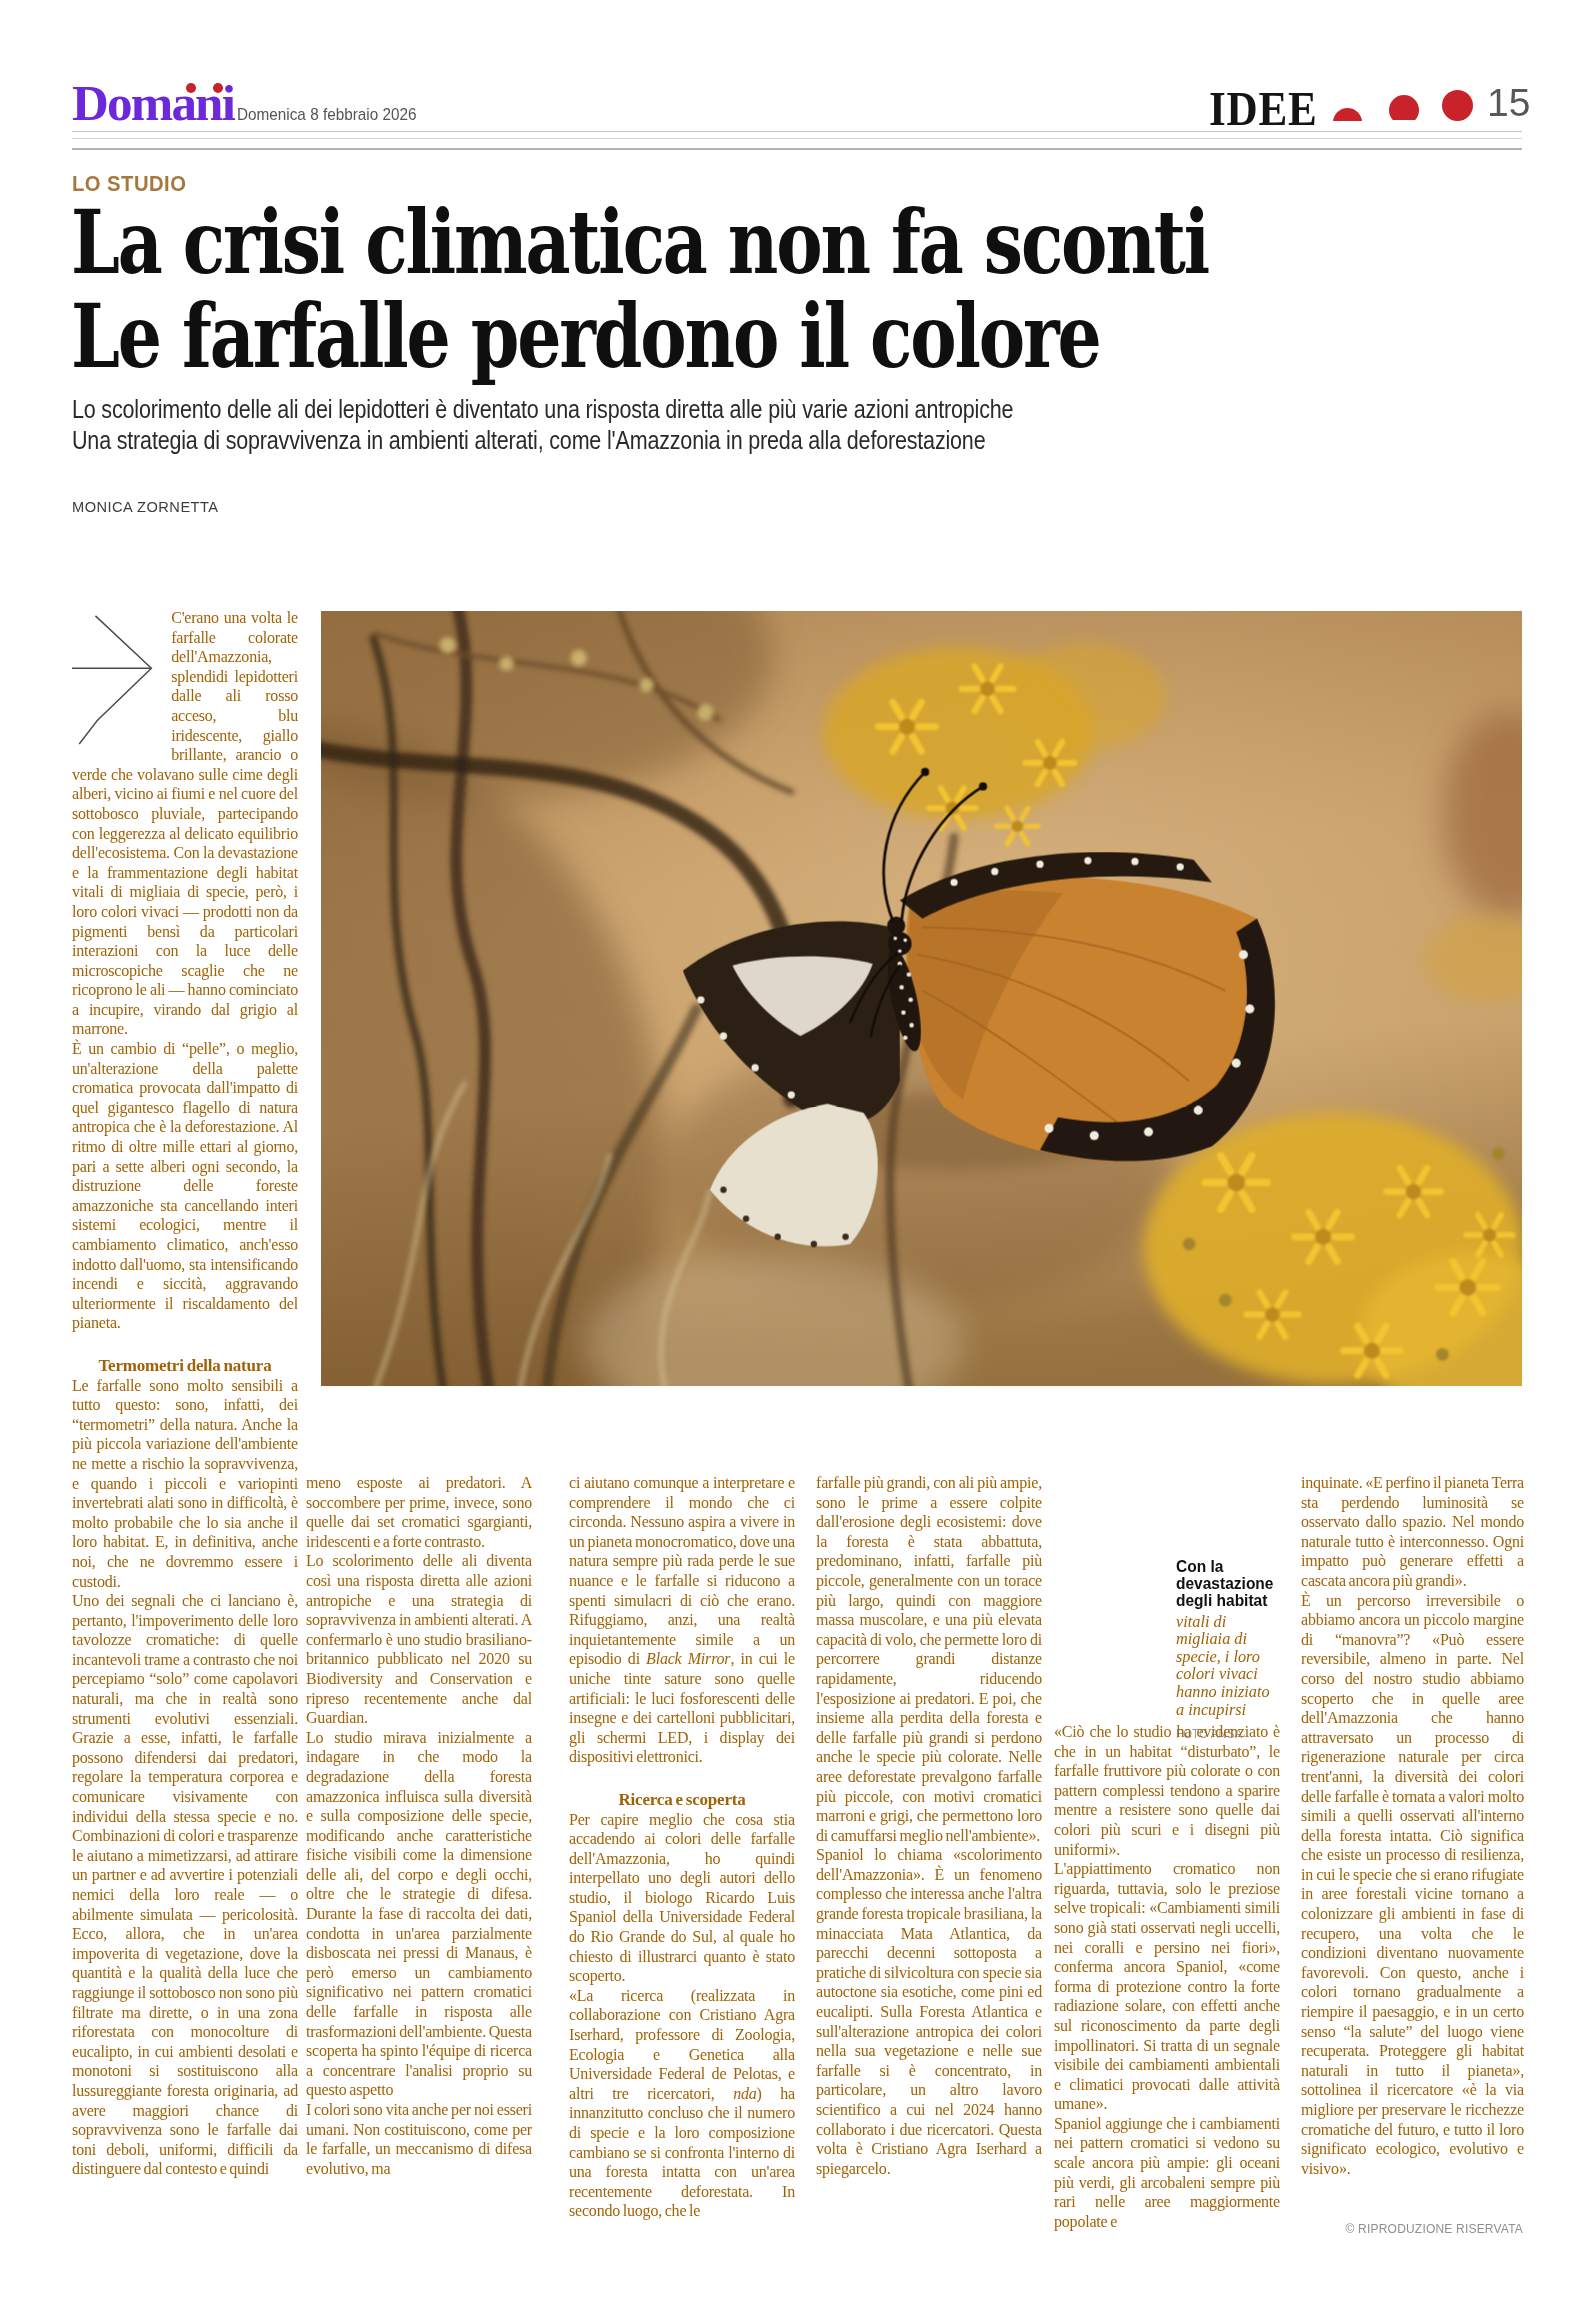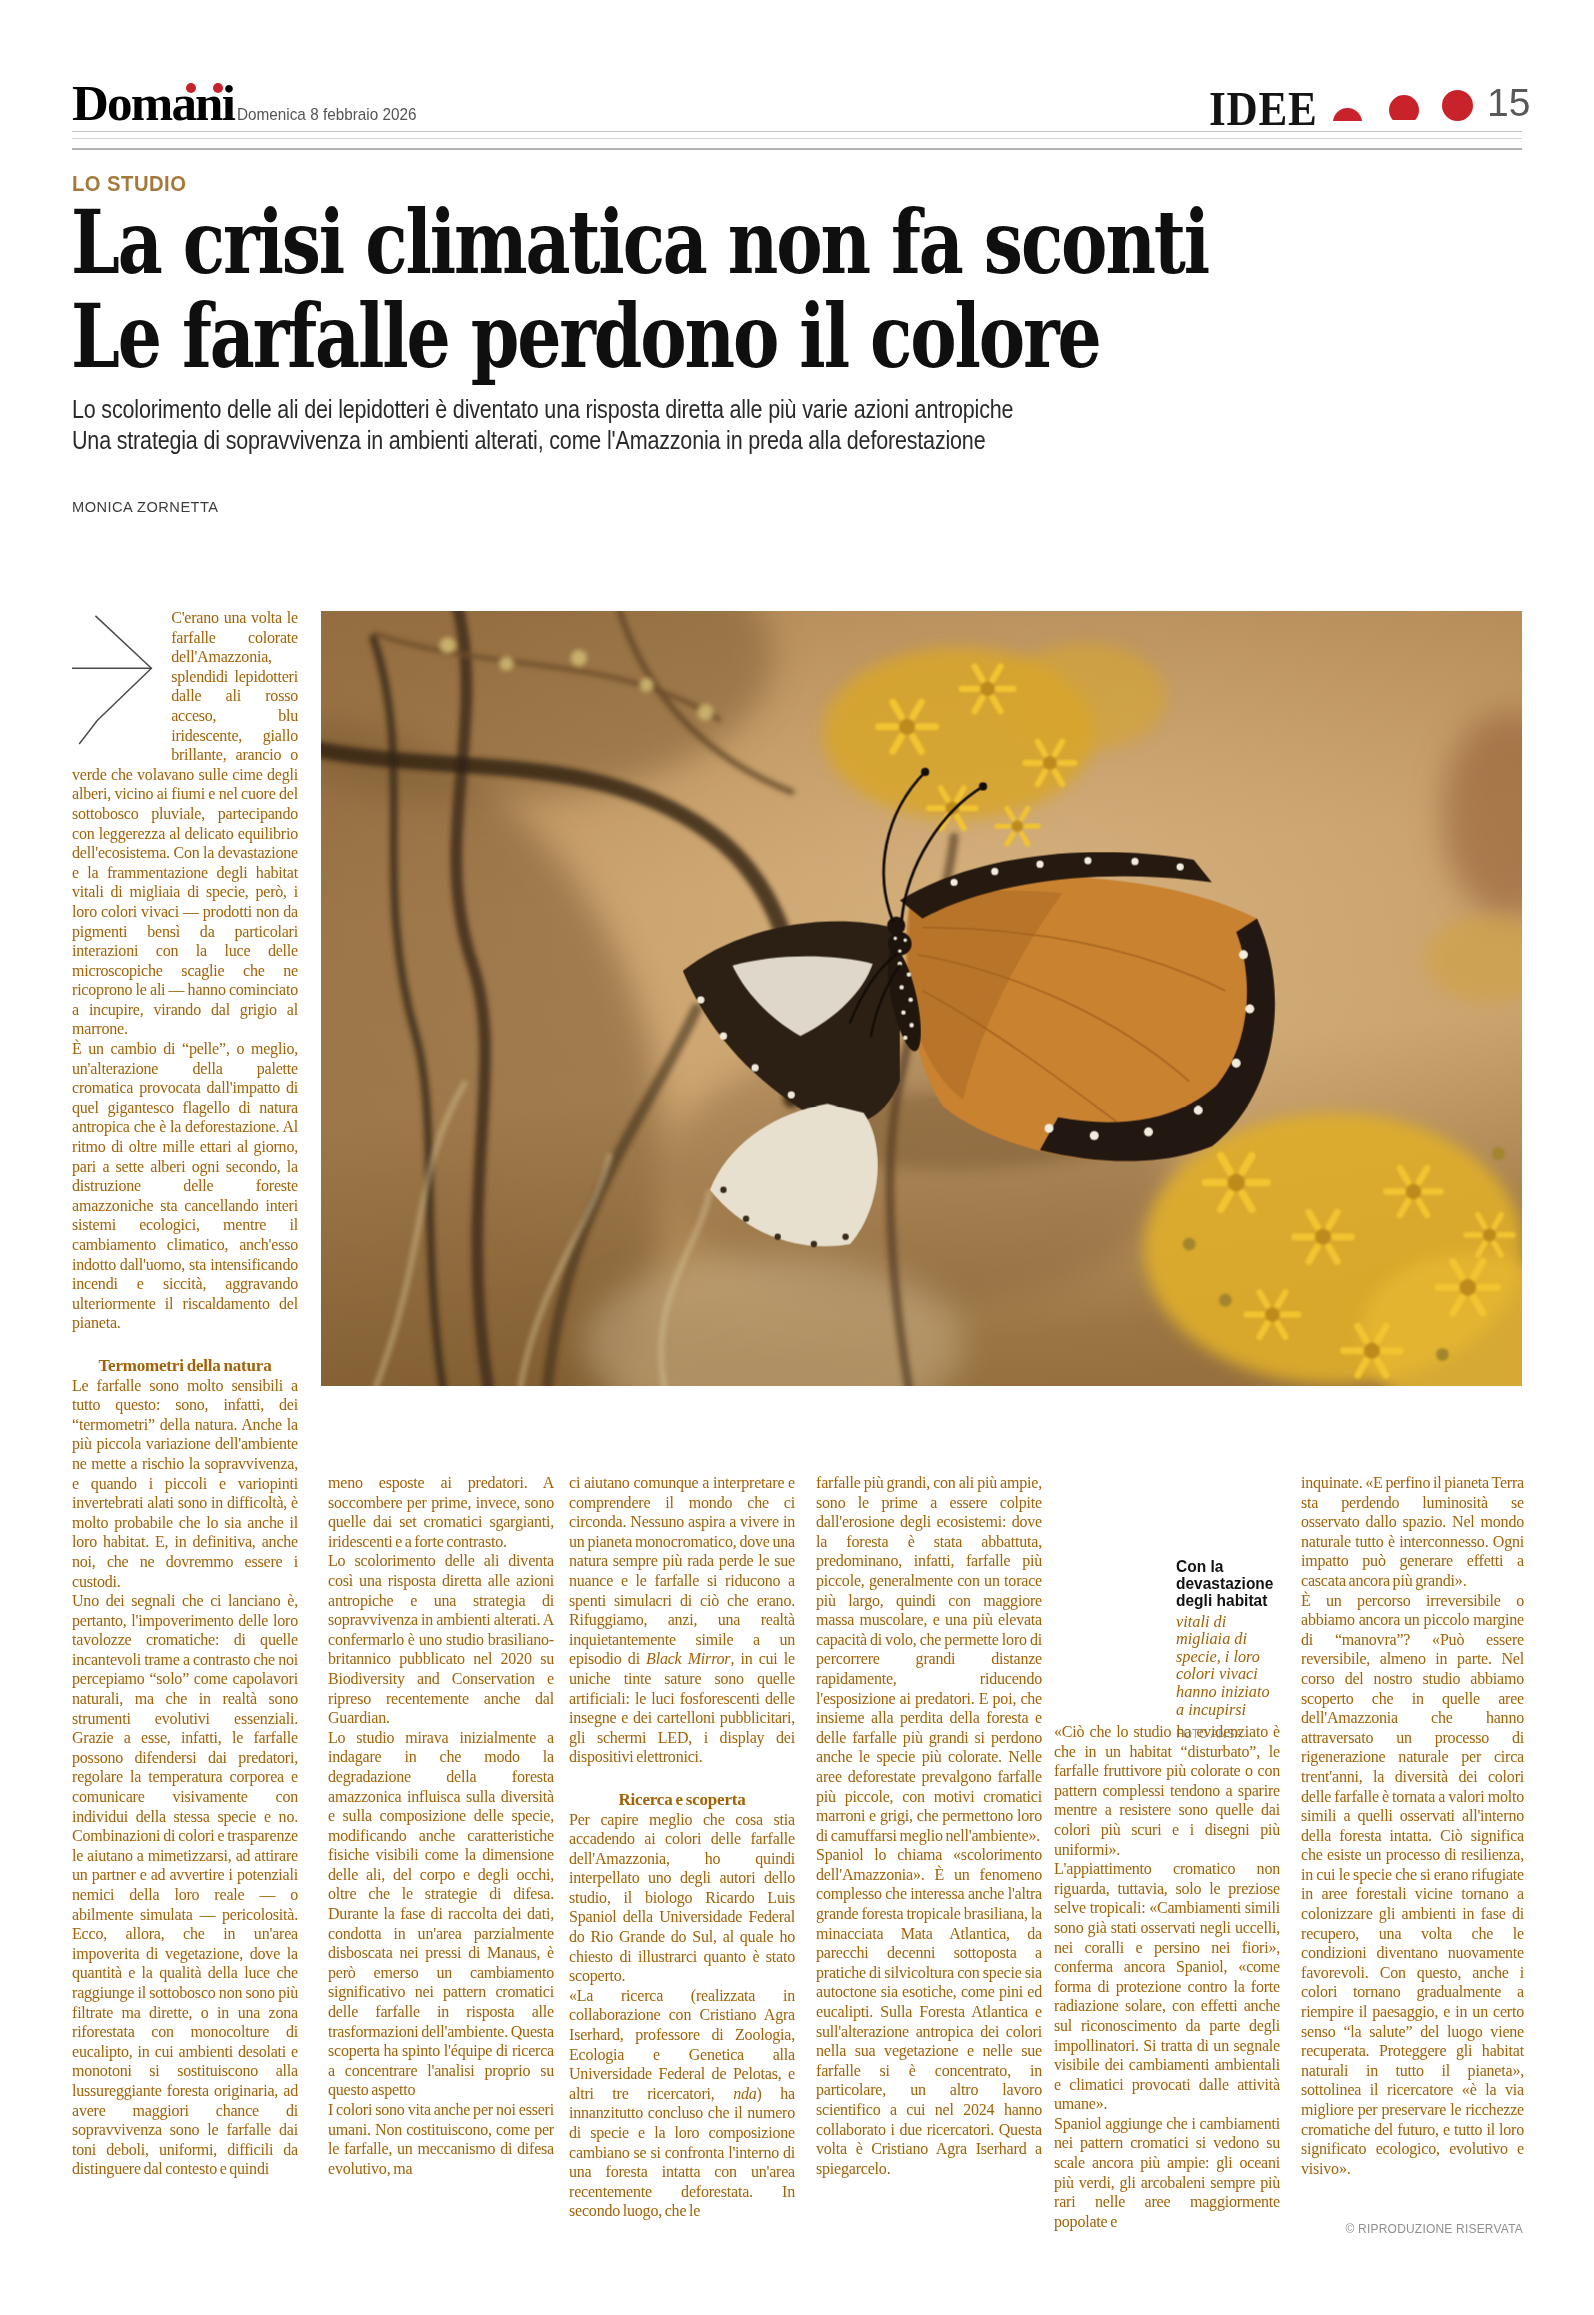--- a/index.html
+++ b/index.html
@@ -1,20 +1,20 @@
 <!DOCTYPE html>
 <html lang="it" style="font-size:14.5px"><head>
 <meta charset="utf-8">
 <style>
   html,body{margin:0;padding:0;background:#e8e8e8;}
   .page{position:relative;width:1595px;height:2316px;background:#ffffff;overflow:hidden;
         font-family:"Liberation Serif",serif;color:#1c1c1c;}
   
   .logo{position:absolute;left:72px;top:78px;font-family:"Liberation Serif",serif;
-        font-weight:700;font-size:51px;letter-spacing:-1.8px;color:#000000;line-height:51px;}
+        font-weight:700;font-size:51px;letter-spacing:-1.8px;color:#6d28d9;line-height:51px;}
   .logo-dot{position:absolute;width:10px;height:10px;border-radius:50%;background:#c8232b;top:4.5px;}
   .logo-dot.n{left:114px;}
   .logo-dot.i{left:141px;}
   .date{position:absolute;left:237px;top:105px;font-family:"Liberation Sans",sans-serif;
         font-size:17px;color:#555;transform:scaleX(.9);transform-origin:left top;white-space:nowrap;}
   .section{position:absolute;left:1209px;top:80px;font-family:"Liberation Serif",serif;
         font-weight:700;font-size:49px;color:#141414;transform:scaleX(.88);transform-origin:left top;letter-spacing:0.9px;}
   .dotwrap{position:absolute;overflow:hidden;}
   .dotwrap .ball{background:#c8232b;border-radius:50%;}
   .d1{left:1333px;top:108px;width:29px;height:12.7px;}
@@ -52,21 +52,21 @@
         line-height:17.6px;color:#a16207;}
   .credit{margin-top:9px;font-family:"Liberation Sans",sans-serif;font-size:12.2px;color:#9b9b9b;
         letter-spacing:0.3px;transform:scaleX(.92);transform-origin:left top;white-space:nowrap;}
   
   .col{position:absolute;width:226px;font-size:16px;line-height:19.6px;color:#a16207;
         text-align:justify;overflow:hidden;letter-spacing:-0.2px;word-spacing:-1.1px;hyphens:auto;}
   .col p{margin:0;}
   .col p.subhead{font-weight:700;font-size:17px;margin-top:23px;text-align:center;letter-spacing:-0.2px;}
   .col .it{font-style:italic;}
   .c1{left:72px; top:608px; height:1634px;}
-  .c2{left:328px;top:1473px;height:769px;}
+  .c2{left:306px;top:1473px;height:769px;}
   .c3{left:569px;top:1473px;height:769px;}
   .c4{left:816px;top:1473px;height:769px;}
   .c5{left:1054px;top:1722px;height:519px;}
   .c6{left:1301px;top:1473px;height:769px;width:223px;}
   .lead-arrow{float:left;width:92px;height:134px;margin:3.6px 7.2px 0 0;}
   .copyright{position:absolute;left:1288px;top:2222px;width:235px;text-align:right;
         font-family:"Liberation Sans",sans-serif;font-size:12px;color:#8f8f8f;
         letter-spacing:0.2px;}
 </style>
 </head>

